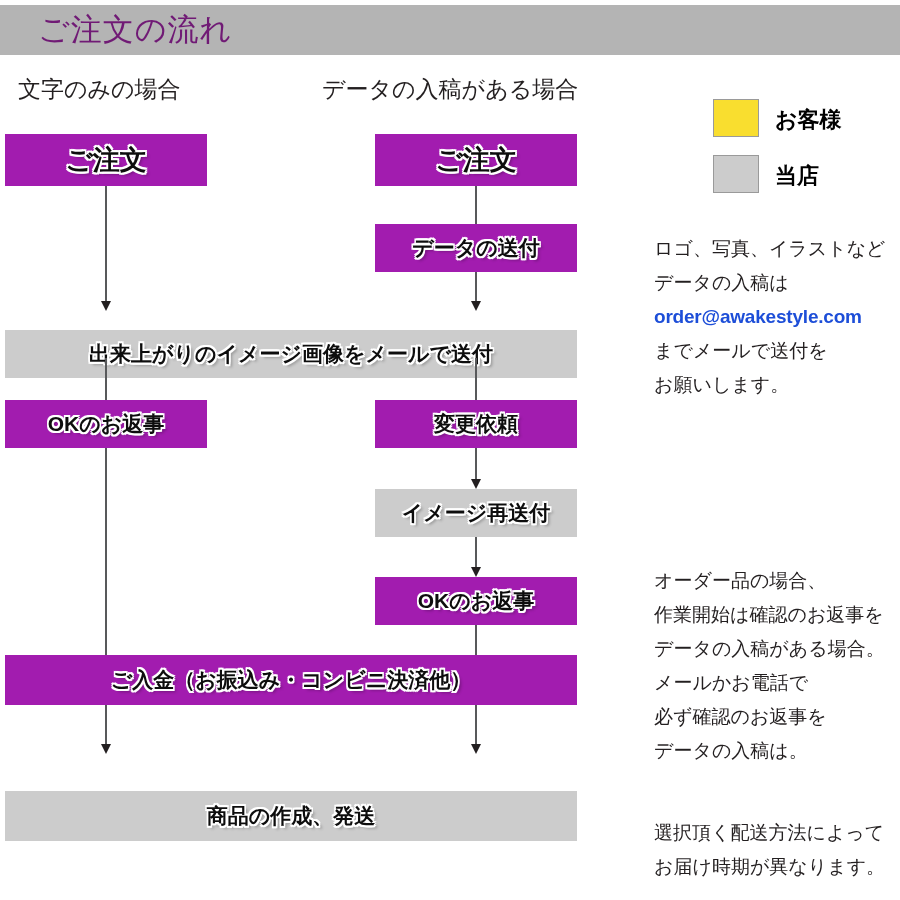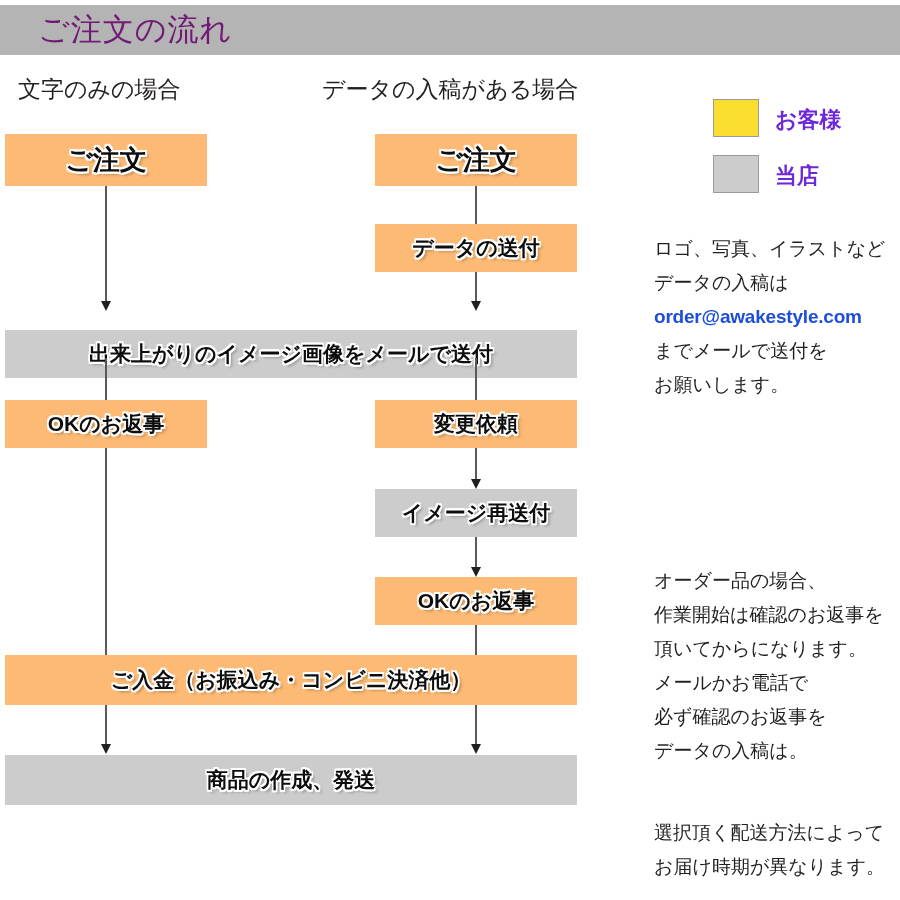--- a/index.html
+++ b/index.html
@@ -64,21 +64,21 @@
        1.6px -1.6px 0 #ffffff,
       -1.6px  1.6px 0 #ffffff,
        1.6px  1.6px 0 #ffffff,
       -1.6px  0    0 #ffffff,
        1.6px  0    0 #ffffff,
        0     -1.6px 0 #ffffff,
        0      1.6px 0 #ffffff,
        3px 3px 3px rgba(0,0,0,0.30);
   }
   .fbox.big .fbox-label { font-size: 27px; }
-  .fbox.yellow { background: #fdba74; }
+  .fbox.yellow { background: #a21caf; }
   .fbox.gray   { background: #cccccc; }
   .fbox.green  { background: #8cc63f; }
 
   
   .arrow {
     position: absolute;
     width: 2px;
     background: #58595b;
   }
   .arrow .head {
@@ -99,21 +99,21 @@
     height: 38px;
     box-sizing: border-box;
     border: 1px solid #9a9a9a;
   }
   .legend-swatch.yellow { background: #f9de2f; }
   .legend-swatch.gray   { background: #cccccc; }
   .legend-label {
     position: absolute;
     font-size: 22px;
     font-weight: bold;
-    color: #6d28d9;
+    color: #000000;
     white-space: nowrap;
   }
 
   
   .note {
     position: absolute;
     font-size: 19px;
     line-height: 34px;
     color: #231f20;
   }
@@ -168,21 +168,21 @@
   </div>
 
   <div class="fbox yellow" style="left:375px; top:577px; width:202px; height:48px;">
     <span class="fbox-label">OKのお返事</span>
   </div>
 
   <div class="fbox yellow" style="left:5px; top:655px; width:572px; height:50px;">
     <span class="fbox-label">ご入金（お振込み・コンビニ決済他）</span>
   </div>
 
-  <div class="fbox gray" style="left:5px; top:755px; width:572px; height:50px;">
+  <div class="fbox gray" style="left:5px; top:791px; width:572px; height:50px;">
     <span class="fbox-label">商品の作成、発送</span>
   </div>
 
 
   <div class="arrow" style="left:105px; top:186px; height:116px;">
       <i class="head"></i>
     </div>
 
   <div class="arrow nohead" style="left:105px; top:358px; height:42px;"></div>
 
@@ -218,21 +218,21 @@
     <span class="line">ロゴ、写真、イラストなど</span>
     <span class="line">データの入稿は</span>
     <span class="line mail">order@awakestyle.com</span>
     <span class="line">までメールで送付を</span>
     <span class="line">お願いします。</span>
   </div>
 
   <div class="note" style="left:654px; top:564px;">
     <span class="line">オーダー品の場合、</span>
     <span class="line">作業開始は確認のお返事を</span>
-    <span class="line">頂いてからになります。</span>
+    <span class="line">データの入稿がある場合。</span>
     <span class="line">メールかお電話で</span>
     <span class="line">必ず確認のお返事を</span>
     <span class="line">データの入稿は。</span>
   </div>
 
   <div class="note" style="left:654px; top:816px;">
     <span class="line">選択頂く配送方法によって</span>
     <span class="line">お届け時期が異なります。</span>
   </div>
 

